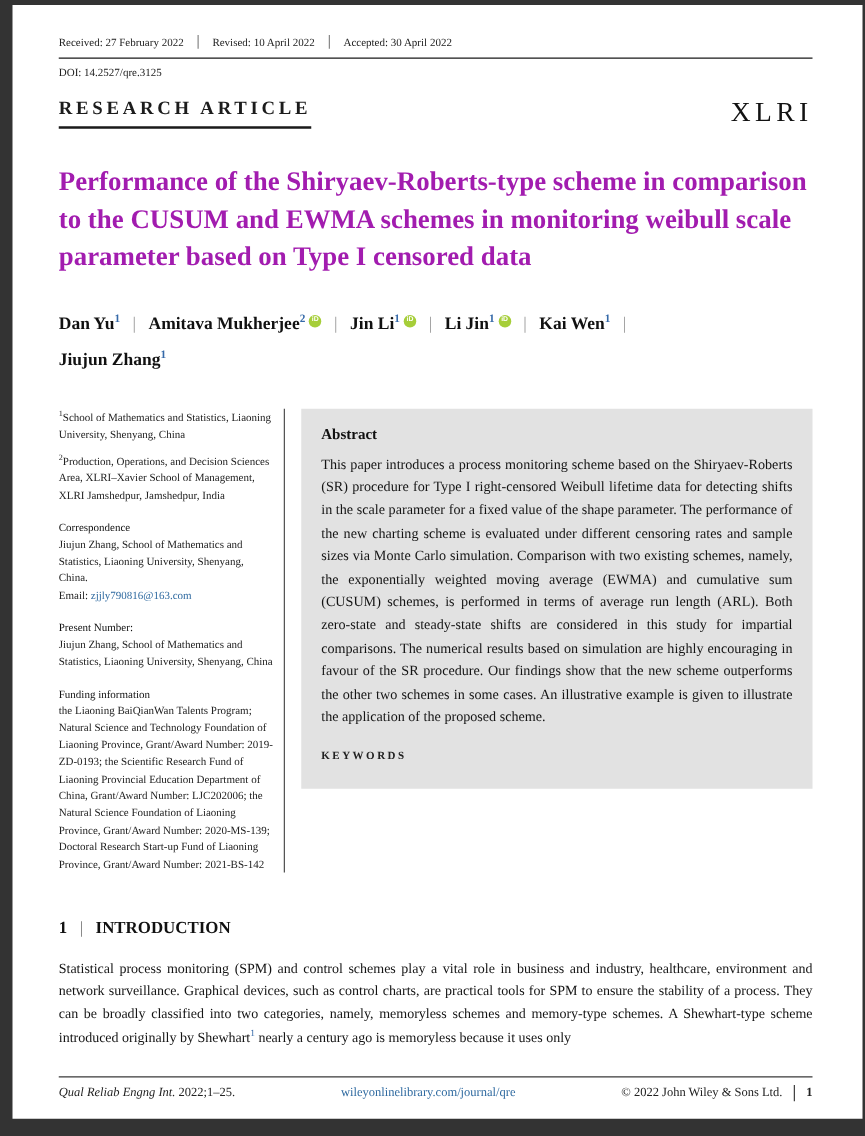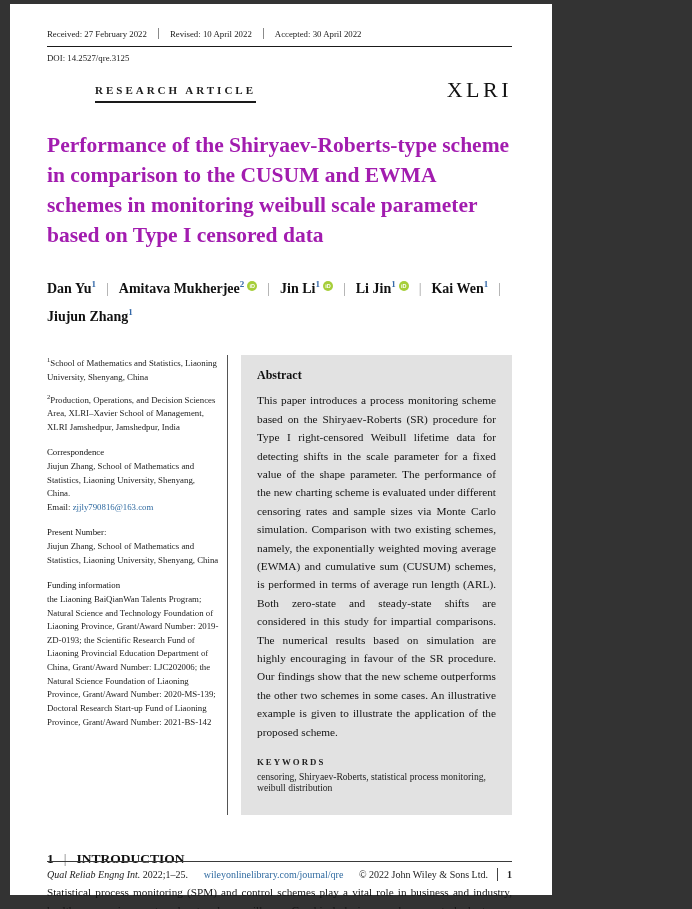--- a/index.html
+++ b/index.html
@@ -1,31 +1,31 @@
 <!DOCTYPE html>
 <html><head>
 <meta charset="utf-8">
 <style>
   * { margin:0; padding:0; box-sizing:border-box; }
   html,body { width:692px; height:909px; overflow:hidden; }
   body { background:#333333; font-family:"Liberation Serif", serif; }
   .page {
-    position:absolute; left:10px; top:4px; width:542px; height:891px;
+    position:absolute; left:10px; top:4px; width:680px; height:891px;
     background:#ffffff; color:#1c1c1c;
     padding:24px 40px 0 37px;
   }
   
   .meta-row { display:flex; align-items:center; font-size:8.8px; color:#222;
               border-bottom:1.5px solid #1a1a1a; padding-bottom:7px; }
   .meta-sep { width:1px; height:11px; background:#8a8a8a; margin:0 11px; }
   .doi-row { margin-top:6px; font-size:8.8px; color:#222; }
   
   .type-row { display:flex; justify-content:space-between; align-items:flex-end; margin-top:14px; }
-  .article-type { font-size:11px; font-weight:bold; letter-spacing:3px;
-                  border-bottom:2px solid #1a1a1a; padding-bottom:5px;margin-left:48px; }
+  .article-type { font-size:15px; font-weight:bold; letter-spacing:3px;
+                  border-bottom:2px solid #1a1a1a; padding-bottom:5px; }
   .wiley { font-size:22px; letter-spacing:3.5px; color:#121212; font-weight:400; }
   
   .title { margin-top:27px; font-size:21.5px; font-weight:bold; line-height:1.4; color:#a21caf; }
   
   .authors { margin-top:25px; font-size:14px; font-weight:bold; line-height:2.0; color:#111; }
   .authors sup { color:#3569a8; font-size:9px; font-weight:bold; }
   .auth-sep { color:#9a9a9a; font-weight:normal; padding:0 10px; }
   .orcid { display:inline-flex; align-items:center; justify-content:center;
            width:10px; height:10px; border-radius:50%; background:#a6ce39;
            color:#fff; font-size:5.5px; font-weight:bold; vertical-align:super;
@@ -106,21 +106,20 @@
       <div class="side-b">the Liaoning BaiQianWan Talents Program; Natural Science and Technology Foundation of Liaoning Province, Grant/Award Number: 2019-ZD-0193; the Scientific Research Fund of Liaoning Provincial Education Department of China, Grant/Award Number: LJC202006; the Natural Science Foundation of Liaoning Province, Grant/Award Number: 2020-MS-139; Doctoral Research Start-up Fund of Liaoning Province, Grant/Award Number: 2021-BS-142</div>
     </div>
 
     <div class="col-divider"></div>
 
     <div class="right-col">
       <div class="abstract-box">
         <div class="abstract-h">Abstract</div>
         <div class="abstract-b">This paper introduces a process monitoring scheme based on the Shiryaev-Roberts (SR) procedure for Type I right-censored Weibull lifetime data for detecting shifts in the scale parameter for a fixed value of the shape parameter. The performance of the new charting scheme is evaluated under different censoring rates and sample sizes via Monte Carlo simulation. Comparison with two existing schemes, namely, the exponentially weighted moving average (EWMA) and cumulative sum (CUSUM) schemes, is performed in terms of average run length (ARL). Both zero-state and steady-state shifts are considered in this study for impartial comparisons. The numerical results based on simulation are highly encouraging in favour of the SR procedure. Our findings show that the new scheme outperforms the other two schemes in some cases. An illustrative example is given to illustrate the application of the proposed scheme.</div>
         <div class="kw-h">KEYWORDS</div>
-        <div class="kw-b">censoring, Shiryaev-Roberts, statistical process monitoring, weibull distribution</div>
       </div>
     </div>
 
   </div>
 
   <div class="section">
     <div class="section-h">
       <span>1</span><span class="bar">|</span><span>INTRODUCTION</span>
     </div>
     <p class="section-p"><span>Statistical process monitoring (SPM) and control schemes play a vital role in business and industry, healthcare, environment and network surveillance. Graphical devices, such as control charts, are practical tools for SPM to ensure the stability of a process. They can be broadly classified into two categories, namely, memoryless schemes and memory-type schemes. A Shewhart-type scheme introduced originally by Shewhart</span><sup>1</sup><span> nearly a century ago is memoryless because it uses only</span></p>

